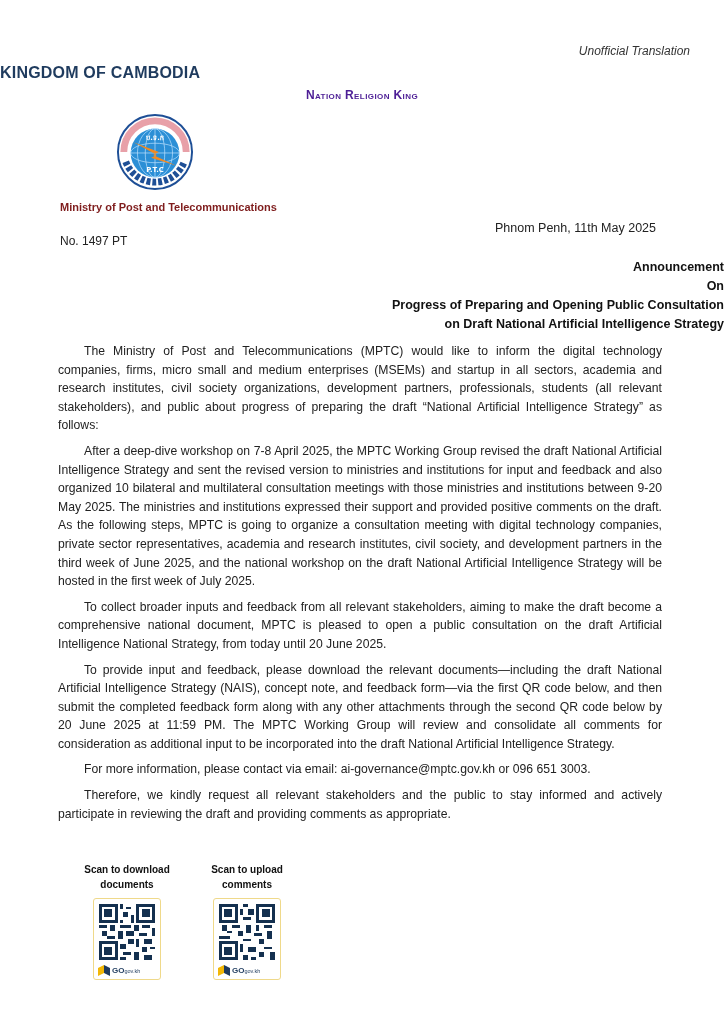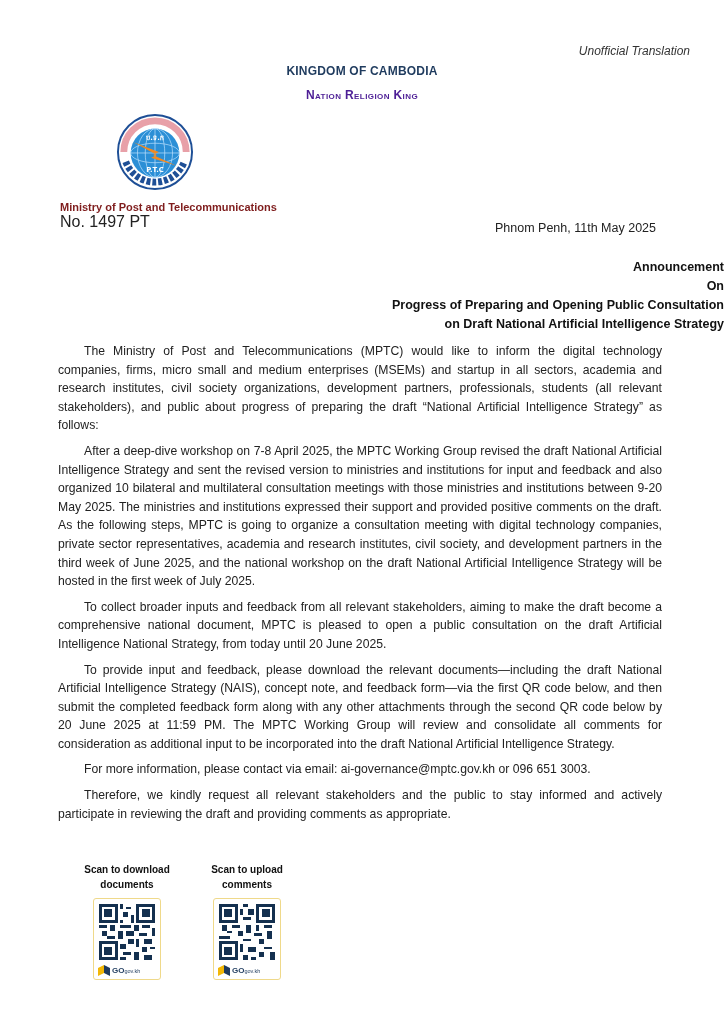--- a/index.html
+++ b/index.html
@@ -1,24 +1,24 @@
 <!DOCTYPE html>
 <html><head>
 <meta charset="utf-8">
 <style>
   html, body { margin: 0; padding: 0; background: #ffffff; }
   body { width: 724px; height: 1024px; position: relative; overflow: hidden;
          font-family: "Liberation Sans", sans-serif; color: #222; }
   .page { position: absolute; left: 0; top: 0; width: 724px; height: 1024px; }
   .unofficial { position: absolute; right: 34px; top: 44px; font-size: 12px; font-style: italic; color: #333; }
-  .kingdom { position: absolute; left: 0; width: 724px; top: 64px; text-align: center; font-size: 12px; font-weight: bold; color: #1f3b5e; letter-spacing: 0.2px; }
+  .kingdom { position: absolute; left: 0; width: 724px; top: 64px; font-size: 16px; font-weight: bold; color: #1f3b5e; letter-spacing: 0.2px; }
   .motto { position: absolute; left: 0; width: 724px; top: 88px; text-align: center; font-size: 12px; font-weight: bold; color: #4c1d95; font-variant: small-caps; letter-spacing: 0.4px; }
   .logo { position: absolute; left: 116px; top: 113px; width: 78px; height: 78px; }
   .ministry { position: absolute; left: 60px; top: 201px; font-size: 11px; font-weight: bold; color: #7f1d1d; }
-  .ref-no { position: absolute; left: 60px; top: 213px; font-size: 16px; color: #222; }
+  .ref-no { position: absolute; left: 60px; top: 234px; font-size: 12px; color: #222; }
   .place-date { position: absolute; right: 68px; top: 221px; font-size: 12.5px; color: #222; }
   .title-block { position: absolute; left: 0; width: 724px; top: 258px; text-align: right; font-weight: bold; font-size: 12.5px; line-height: 19px; color: #111; }
   .body-text { position: absolute; left: 58px; width: 604px; top: 342px; font-size: 12.2px; line-height: 18.6px; color: #222; text-align: justify; }
   .body-text p { margin: 0 0 7px 0; text-indent: 26px; }
   .qr-area { position: absolute; top: 862px; left: 0; width: 724px; height: 160px; }
   .qr-col { position: absolute; width: 110px; text-align: center; }
   .qr-label { font-size: 10px; font-weight: bold; line-height: 15px; color: #111; text-align: center; }
   .qr-card { margin: 6px auto 0; width: 66px; height: 80px; border: 1px solid #efd98a; border-radius: 3px; background: #fff; position: relative; }
   .qr-card svg.code { position: absolute; left: 5px; top: 5px; width: 56px; height: 56px; }
   .qr-brand { position: absolute; left: 4px; bottom: 3px; width: 58px; height: 12px; display: flex; align-items: center; gap: 2px; }

